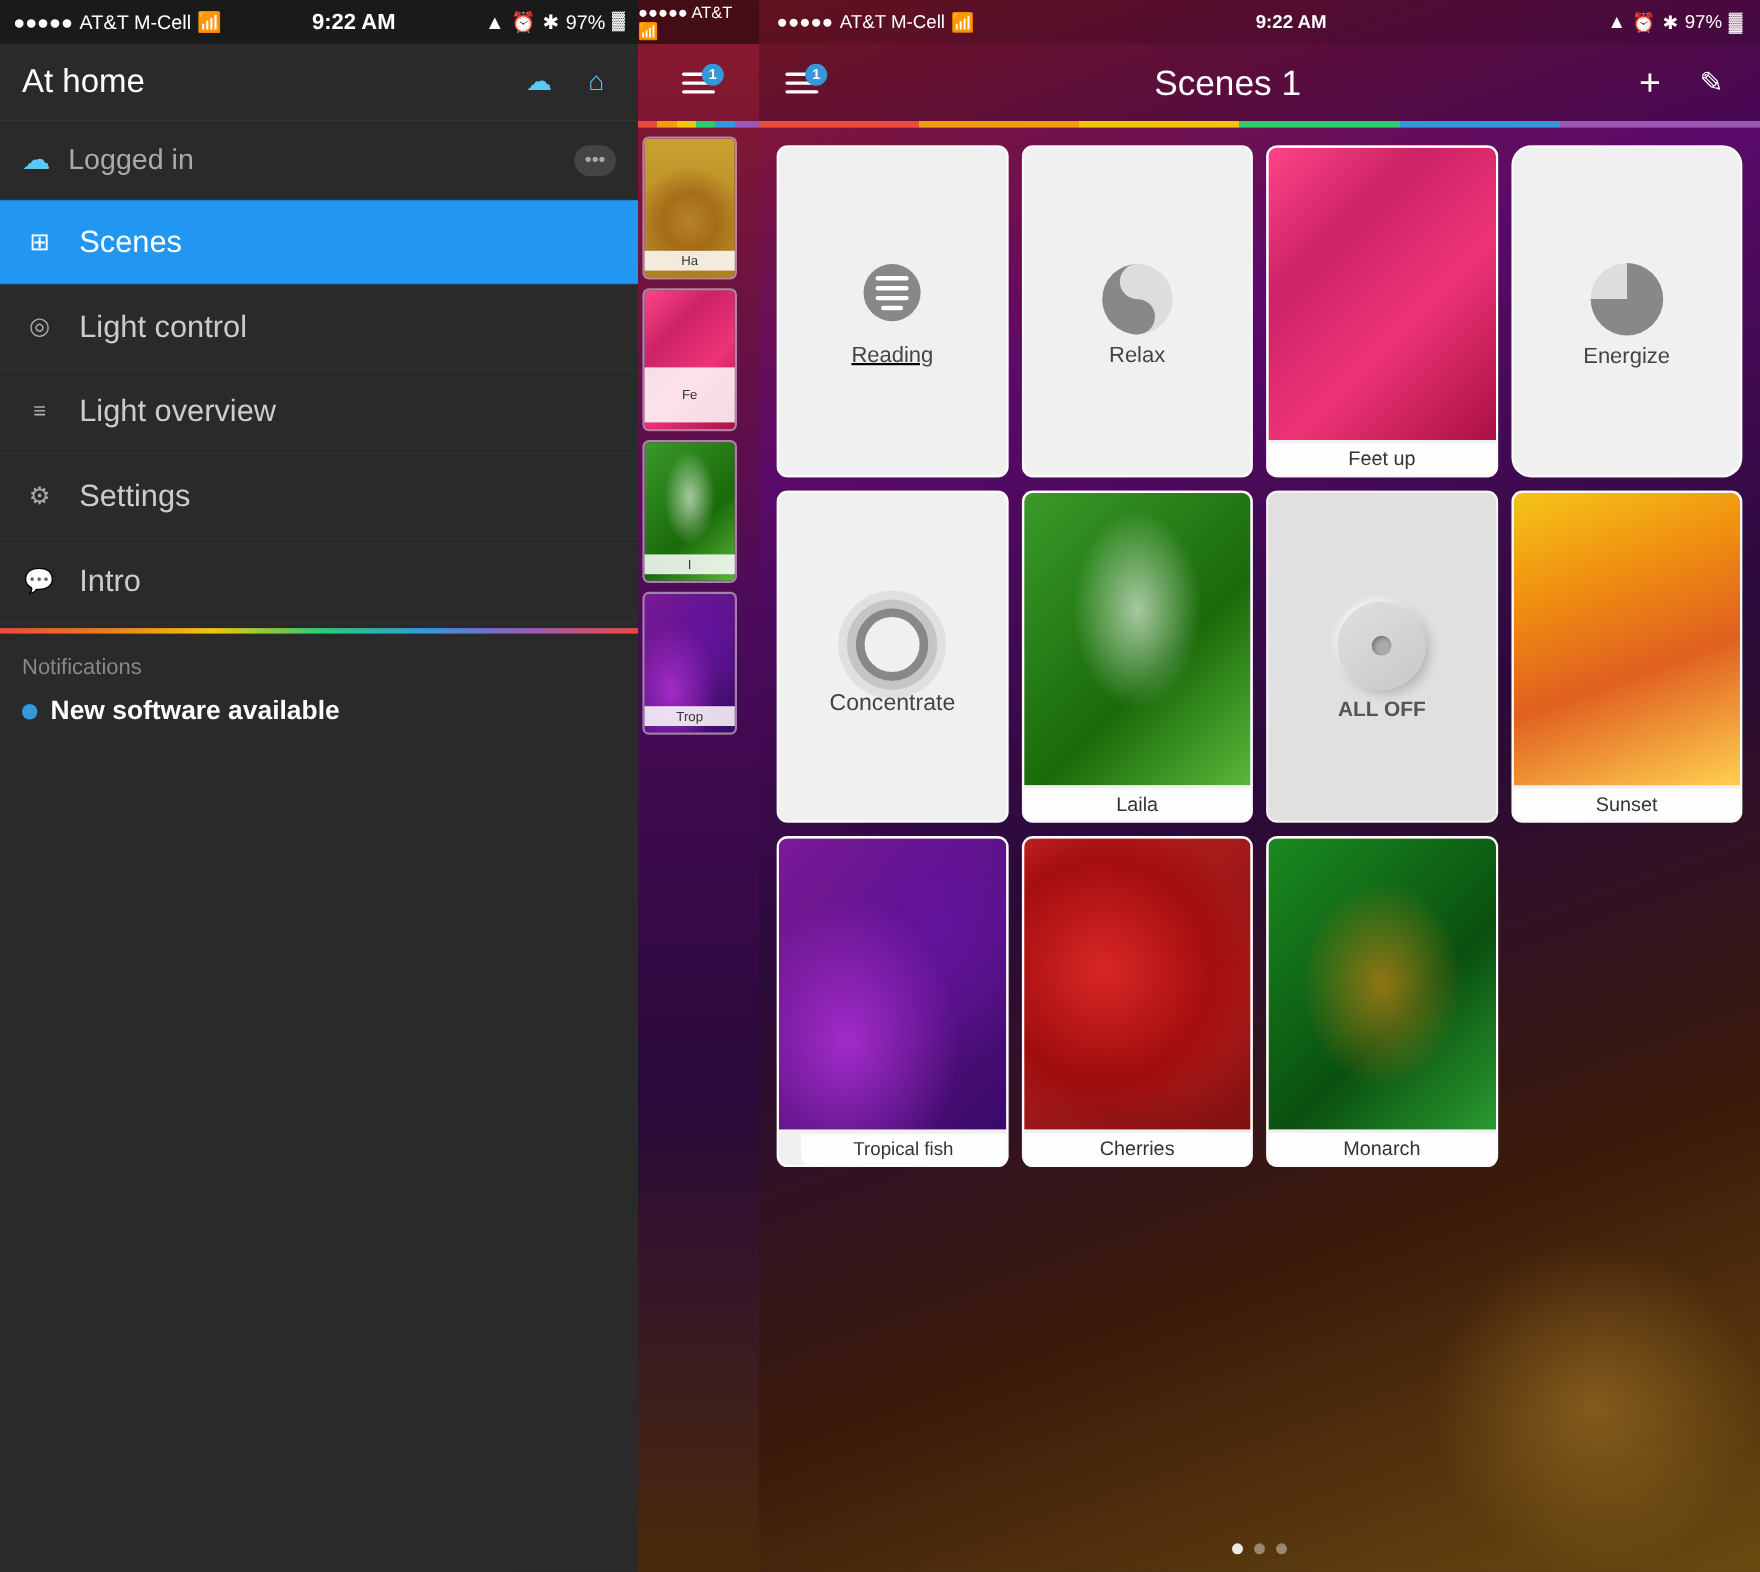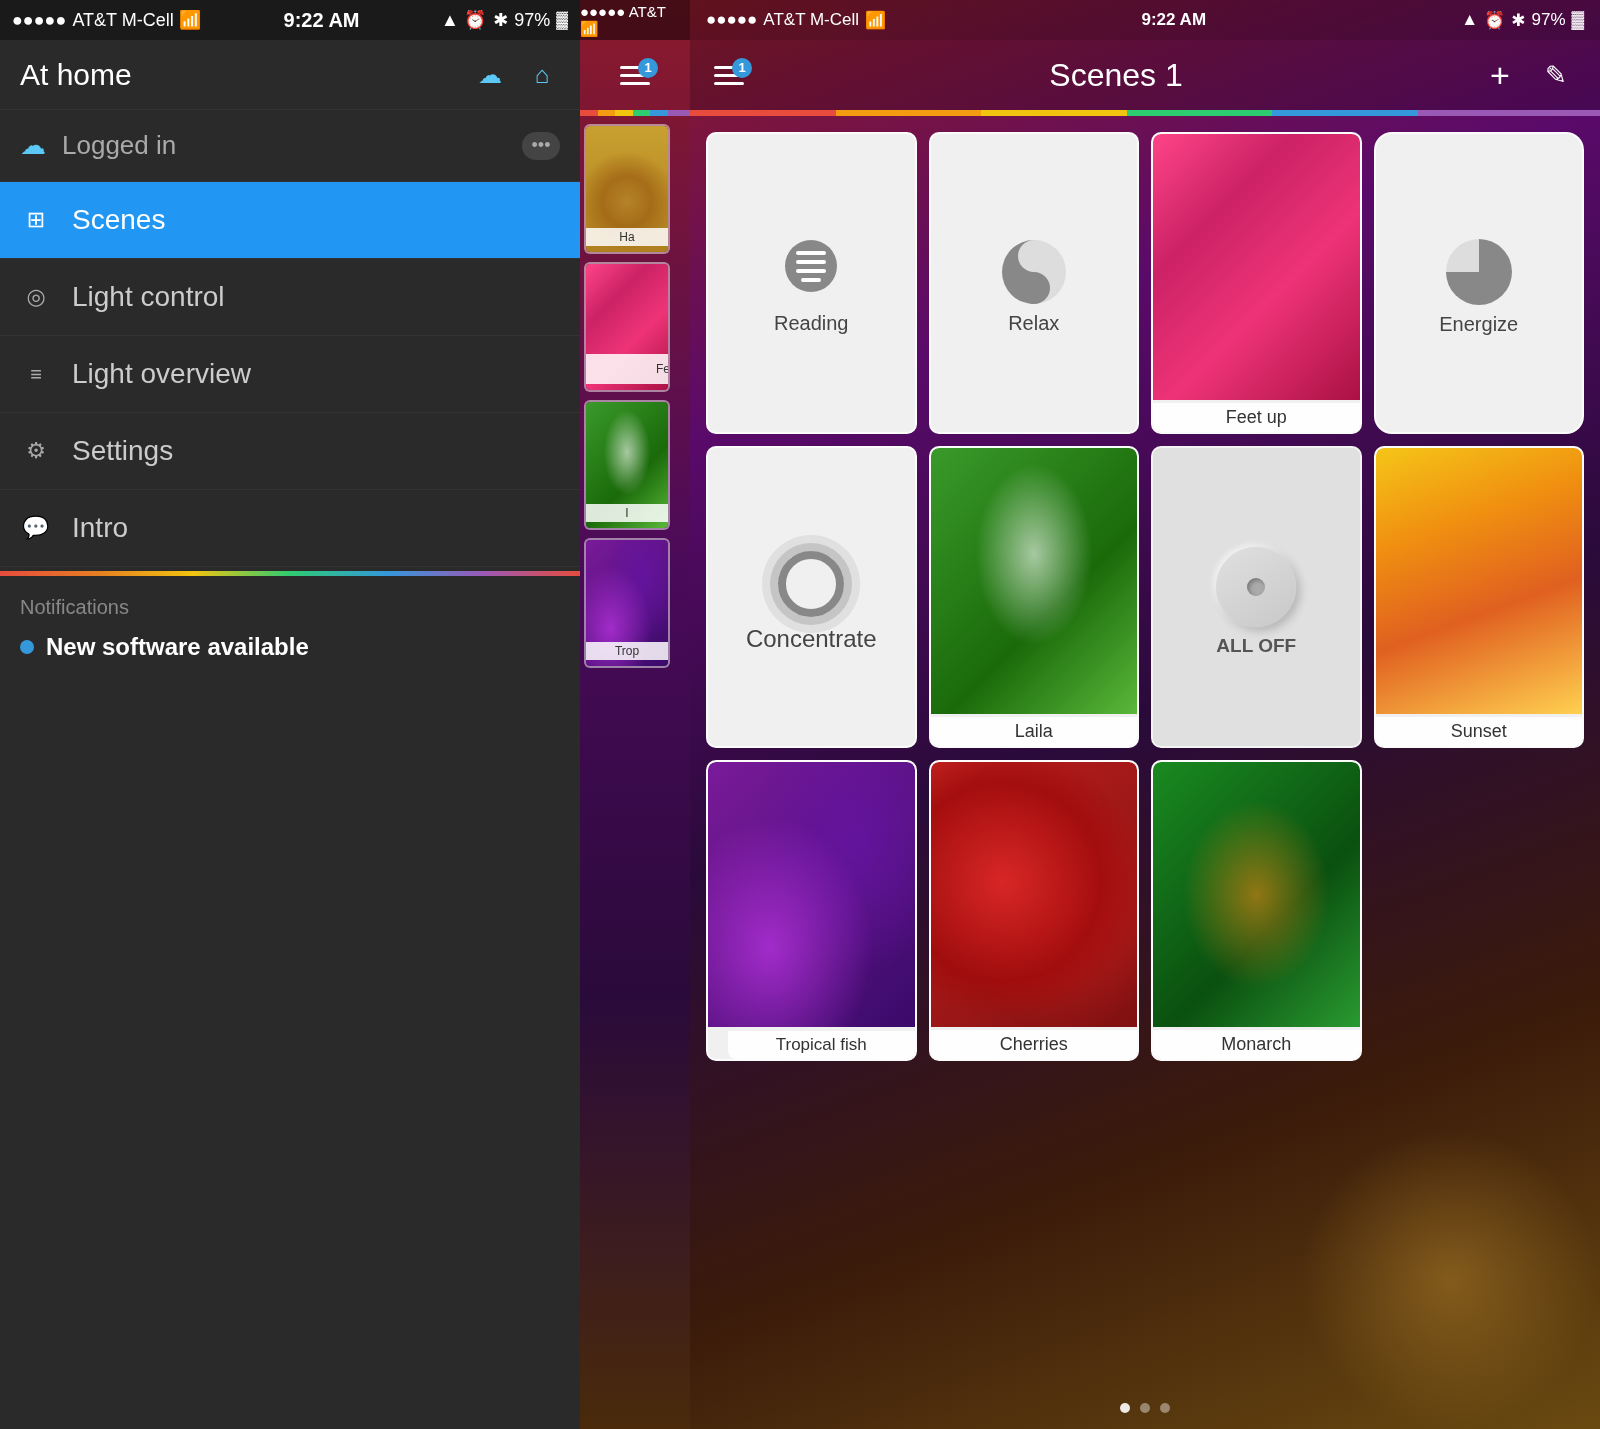--- a/index.html
+++ b/index.html
@@ -526,21 +526,21 @@
 
     <div class="right-color-bar"></div>
 
     <div class="mid-tiles">
       <div class="mid-tile">
         <div class="hammock-img" style="height:100%; border-radius:4px;"></div>
         <div class="mid-tile-label" style="background:rgba(255,255,255,0.85); margin:0 -2px; padding:2px 0; font-size:12px; color:#333;">Ha</div>
       </div>
       <div class="mid-tile">
         <div class="feetup-img" style="height:100%; border-radius:4px;"></div>
-        <div class="mid-tile-label" style="background:rgba(255,255,255,0.85); margin:0 -2px; padding:8px 0; font-size:12px; color:#333;text-align:right;">Fe</div>
+        <div class="mid-tile-label" style="background:rgba(255,255,255,0.85); margin:0 -2px; padding:18px 0; font-size:12px; color:#333;">Fe</div>
       </div>
       <div class="mid-tile">
         <div class="laila-img" style="height:100%; border-radius:4px;"></div>
         <div class="mid-tile-label" style="background:rgba(255,255,255,0.85); margin:0 -2px; padding:2px 0; font-size:12px; color:#333;">I</div>
       </div>
       <div class="mid-tile">
         <div class="tropical-img" style="height:100%; border-radius:4px;"></div>
         <div class="mid-tile-label" style="background:rgba(255,255,255,0.85); margin:0 -2px; padding:2px 0; font-size:12px; color:#333;">Trop</div>
       </div>
     </div>
@@ -577,21 +577,21 @@
     <div class="right-title">Scenes 1</div>
     <div class="right-topbar-btn" style="font-size:34px; font-weight:300;">+</div>
     <div class="right-topbar-btn" style="font-size:26px;">✎</div>
   </div>
 
   <div class="right-color-bar"></div>
 
   <div class="scenes-grid">
 
 
-    <div class="scene-tile white-tile" style="justify-content:center; align-items:center; padding-bottom:0;">
+    <div class="scene-tile white-tile" style="justify-content:center; align-items:center; padding-bottom:0;text-decoration:underline;">
       <div class="reading-icon" style="margin-top:10px;">
         <div style="display:flex; flex-direction:column; gap:5px; align-items:center;">
 
           <div style="width:52px; height:52px; border-radius:50%; background:#888; display:flex; flex-direction:column; align-items:center; justify-content:center; gap:5px;">
             <div style="width:30px; height:4px; background:#fff; border-radius:2px;"></div>
             <div style="width:30px; height:4px; background:#fff; border-radius:2px;"></div>
             <div style="width:30px; height:4px; background:#fff; border-radius:2px;"></div>
             <div style="width:20px; height:4px; background:#fff; border-radius:2px;"></div>
           </div>
         </div>
@@ -611,21 +611,21 @@
       <span class="scene-tile-label" style="background:rgba(255,255,255,0.9); padding:4px 0; bottom:0; border-radius:0 0 8px 8px;">Feet up</span>
     </div>
 
     <div class="scene-tile white-tile" style="justify-content:center; align-items:center; padding-bottom:0;border-radius:18px;">
       <div class="energize-icon" style="margin-bottom:8px; margin-top:10px;"></div>
       <span class="scene-tile-label" style="position:relative; bottom:auto; color:#444; font-size:20px;">Energize</span>
     </div>
 
     <div class="scene-tile white-tile" style="justify-content:center; align-items:center; padding-bottom:0;">
       <div class="concentrate-icon" style="margin-bottom:8px; margin-top:10px;"></div>
-      <span class="scene-tile-label" style="position:relative; bottom:auto; color:#444; font-size:24px;">Concentrate</span>
+      <span class="scene-tile-label" style="position:relative; bottom:auto; color:#444; font-size:21px;">Concentrate</span>
     </div>
 
     <div class="scene-tile white-tile">
       <div class="scene-tile-image">
         <div class="laila-img" style="width:100%;height:100%;border-radius:8px 8px 0 0;"></div>
       </div>
       <span class="scene-tile-label" style="background:rgba(255,255,255,0.9); padding:4px 0; bottom:0; border-radius:0 0 8px 8px;">Laila</span>
     </div>
 
     <div class="scene-tile alloff-tile" style="justify-content:center; align-items:center; padding-bottom:0; background:#e0e0e0 !important;">

